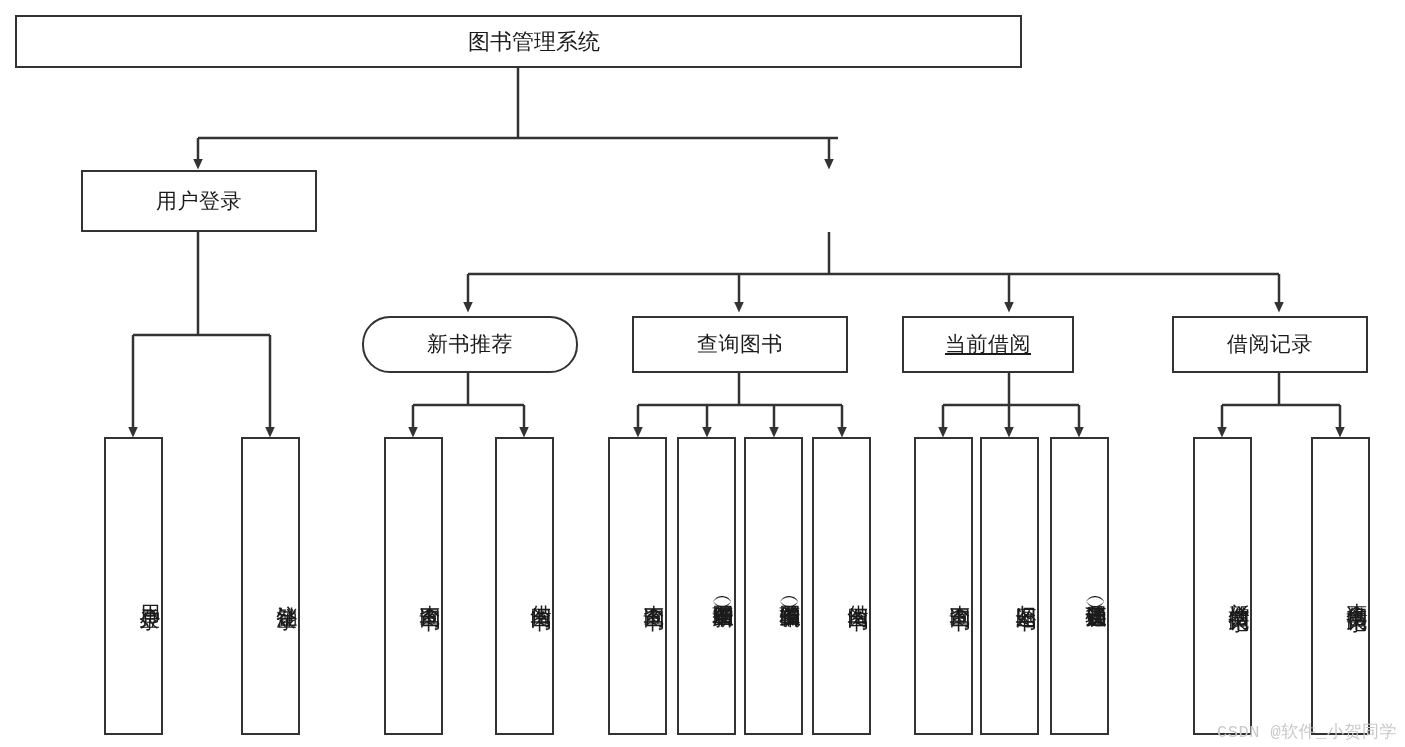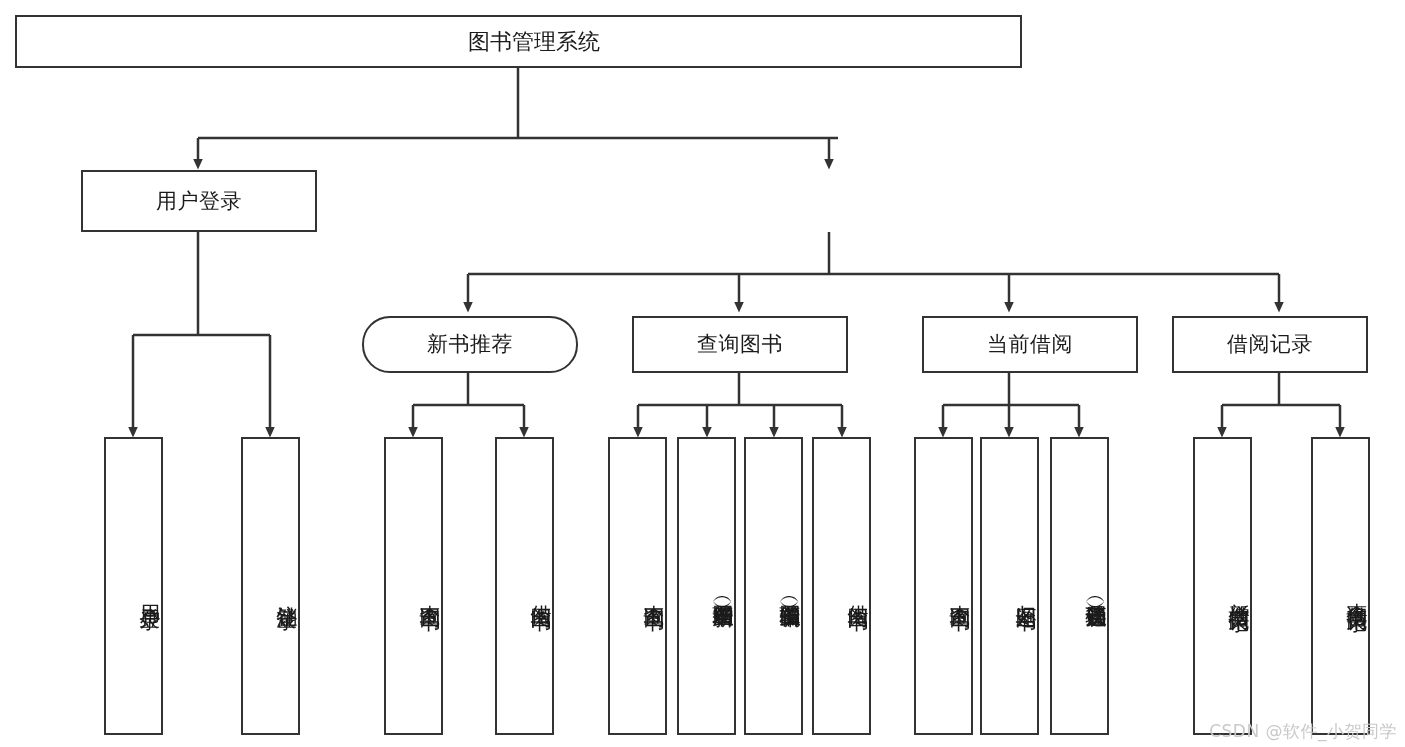--- a/index.html
+++ b/index.html
@@ -59,20 +59,21 @@
     letter-spacing: 0px;
   }
   .watermark {
     position: absolute;
     right: 8px;
     bottom: 4px;
     font-size: 17px;
     color: #c9c9c9;
     letter-spacing: 0.5px;
     white-space: nowrap;
+    font-family: Liberation Mono, monospace;
   }
 </style>
 </head>
 <body>
 
 <div id="canvas">
 
   <svg class="wires" viewBox="0 0 1405 747">
     <defs>
       <marker id="arrow" markerWidth="11" markerHeight="11" refX="1.5" refY="5" orient="auto" markerUnits="userSpaceOnUse">
@@ -122,21 +123,21 @@
       <path d="M1340,405 L1340,428" marker-end="url(#arrow)"></path>
     </g>
   </svg>
 
   <div class="node root" style="left:15px; top:15px; width:1007px; height:53px;padding-left:31px;">图书管理系统</div>
 
   <div class="node h" style="left:81px; top:170px; width:236px; height:62px;">用户登录</div>
 
   <div class="node h" style="left:362px; top:316px; width:216px; height:57px;border-radius:28px;">新书推荐</div>
   <div class="node h" style="left:632px; top:316px; width:216px; height:57px;">查询图书</div>
-  <div class="node h" style="left:922px; top:316px; width:216px; height:57px;">当前借阅</div>
+  <div class="node h" style="left:902px; top:316px; width:172px; height:57px;text-decoration:underline;">当前借阅</div>
   <div class="node h" style="left:1172px; top:316px; width:196px; height:57px;">借阅记录</div>
 
   <div class="node leaf" style="left:104px; top:437px; width:59px; height:298px;">用户登录</div>
   <div class="node leaf" style="left:241px; top:437px; width:59px; height:298px;">注销登录</div>
 
   <div class="node leaf" style="left:384px; top:437px; width:59px; height:298px;">查询图书</div>
   <div class="node leaf" style="left:495px; top:437px; width:59px; height:298px;">借阅图书</div>
 
   <div class="node leaf" style="left:608px; top:437px; width:59px; height:298px;">查询图书</div>
   <div class="node leaf tall" style="left:677px; top:437px; width:59px; height:298px;">新增图书（管理员）</div>

